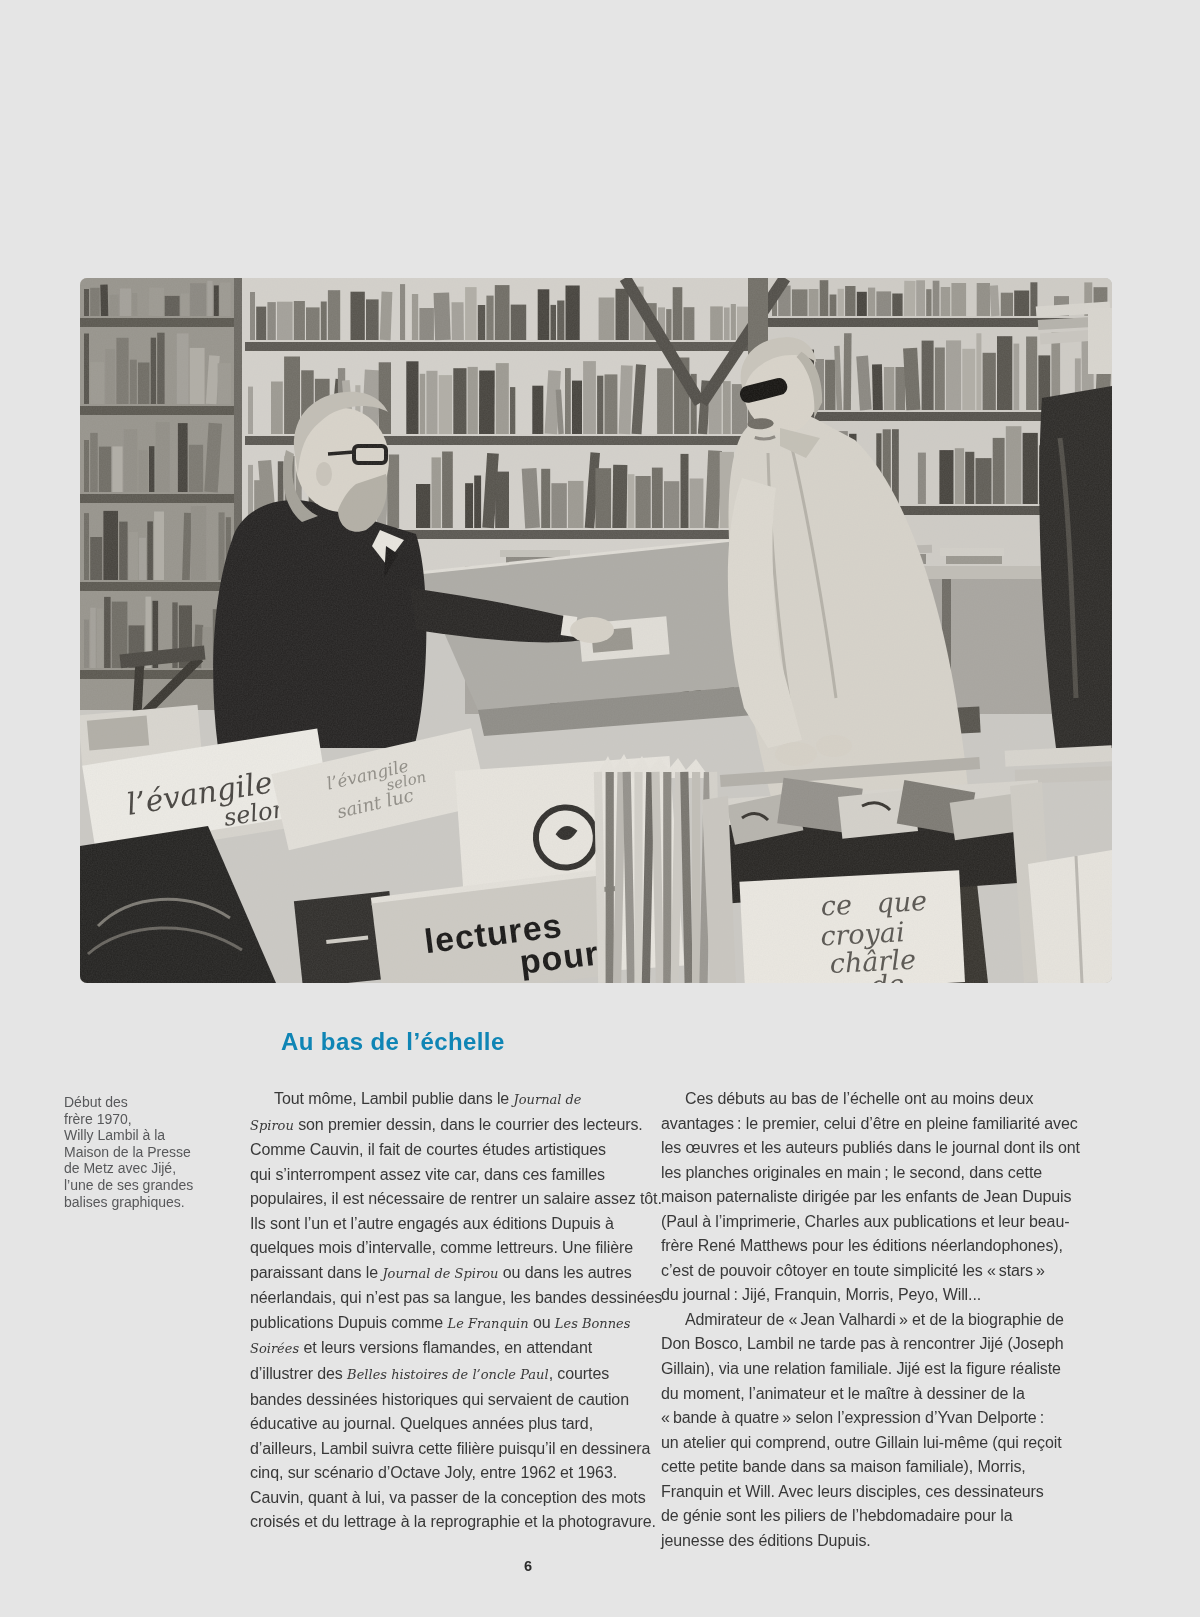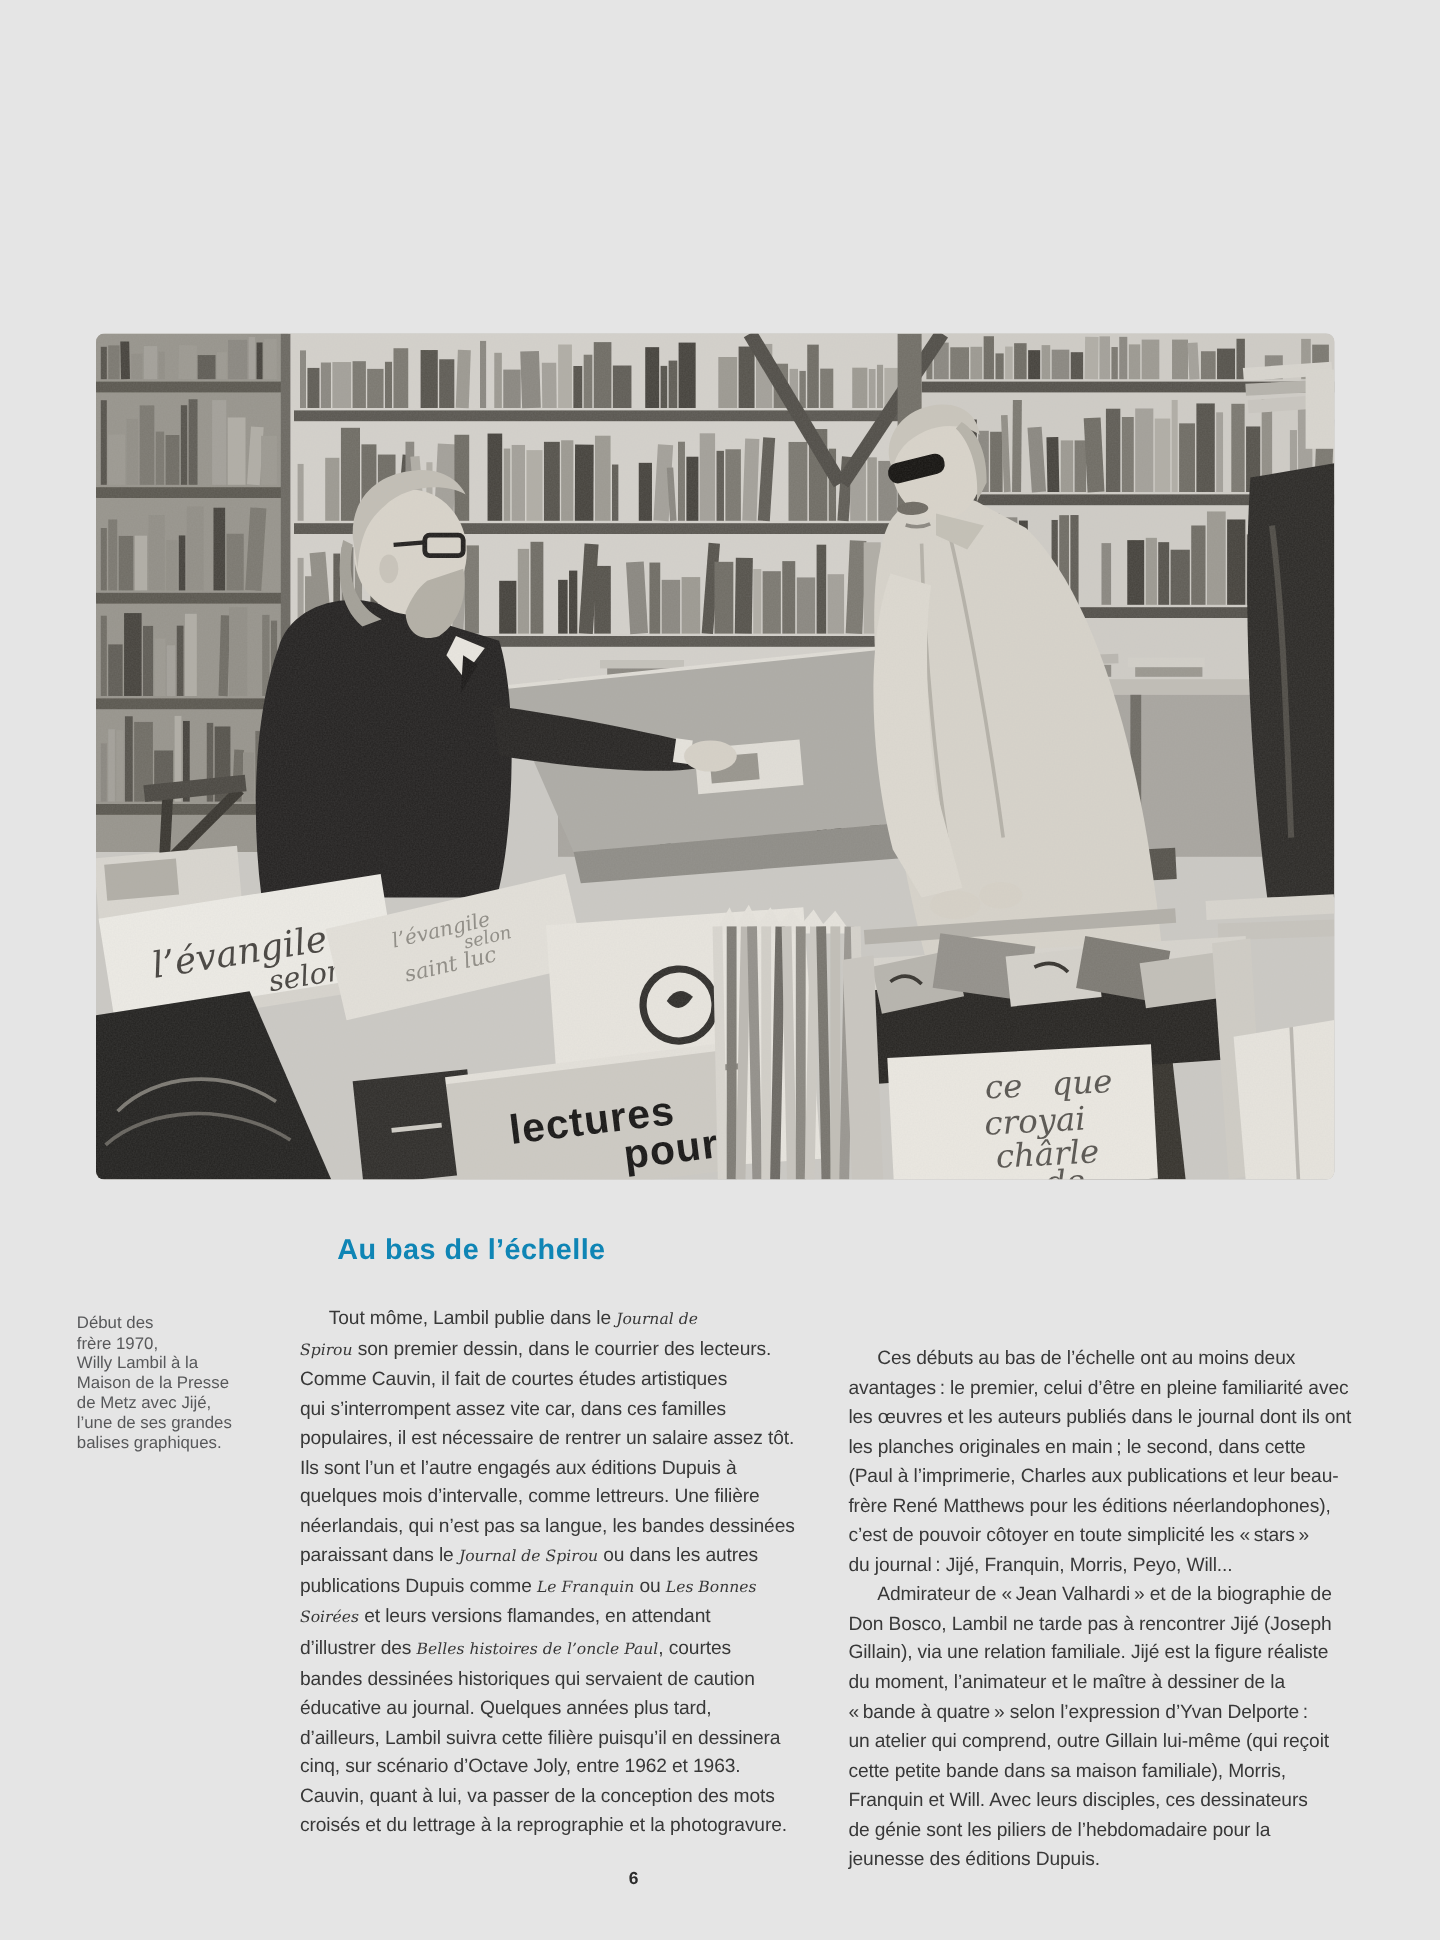--- a/index.html
+++ b/index.html
@@ -21,21 +21,21 @@
   .caption{
     position:absolute;left:64px;top:1094px;width:180px;
     font-size:14px;line-height:16.6px;color:#57585a;
   }
   .caption .line{white-space:nowrap;}
   .col{
     position:absolute;top:1087px;font-size:16px;line-height:24.55px;
     color:#383838;letter-spacing:-0.1px;
   }
   #col1{left:250px;width:432px;}
-  #col2{left:707px;width:412px;margin-top:34px;}
+  #col2{left:661px;width:412px;}
   .col .line{white-space:nowrap;}
   .col .line.indent{padding-left:24px;}
   .it{
     font-family:"DejaVu Serif","Liberation Serif",serif;
     font-style:italic;font-size:13px;letter-spacing:0;
   }
   .page-number{
     position:absolute;left:504px;top:1558px;width:48px;text-align:center;
     font-size:14.5px;font-weight:bold;color:#2b2b2b;
   }
@@ -520,37 +520,38 @@
     </div>
 
   <div class="col" id="col1">
       <div class="line indent"><span>Tout môme, Lambil publie dans le </span><span class="it">Journal de</span></div>
       <div class="line"><span class="it">Spirou</span><span> son premier dessin, dans le courrier des lecteurs.</span></div>
       <div class="line"><span>Comme Cauvin, il fait de courtes études artistiques</span></div>
       <div class="line"><span>qui s’interrompent assez vite car, dans ces familles</span></div>
       <div class="line"><span>populaires, il est nécessaire de rentrer un salaire assez tôt.</span></div>
       <div class="line"><span>Ils sont l’un et l’autre engagés aux éditions Dupuis à</span></div>
       <div class="line"><span>quelques mois d’intervalle, comme lettreurs. Une filière</span></div>
+      <div class="line"><span>paraissant dans le </span><span class="it">Journal de Spirou</span><span> ou dans les autres</span></div>
       <div class="line"><span>néerlandais, qui n’est pas sa langue, les bandes dessinées</span></div>
-      <div class="line"><span>paraissant dans le </span><span class="it">Journal de Spirou</span><span> ou dans les autres</span></div>
       <div class="line"><span>publications Dupuis comme </span><span class="it">Le Franquin</span><span> ou </span><span class="it">Les Bonnes</span></div>
       <div class="line"><span class="it">Soirées</span><span> et leurs versions flamandes, en attendant</span></div>
       <div class="line"><span>d’illustrer des </span><span class="it">Belles histoires de l’oncle Paul</span><span>, courtes</span></div>
       <div class="line"><span>bandes dessinées historiques qui servaient de caution</span></div>
       <div class="line"><span>éducative au journal. Quelques années plus tard,</span></div>
       <div class="line"><span>d’ailleurs, Lambil suivra cette filière puisqu’il en dessinera</span></div>
       <div class="line"><span>cinq, sur scénario d’Octave Joly, entre 1962 et 1963.</span></div>
       <div class="line"><span>Cauvin, quant à lui, va passer de la conception des mots</span></div>
       <div class="line"><span>croisés et du lettrage à la reprographie et la photogravure.</span></div>
     </div>
   <div class="col" id="col2">
       <div class="line indent"><span>Ces débuts au bas de l’échelle ont au moins deux</span></div>
       <div class="line"><span>avantages : le premier, celui d’être en pleine familiarité avec</span></div>
       <div class="line"><span>les œuvres et les auteurs publiés dans le journal dont ils ont</span></div>
       <div class="line"><span>les planches originales en main ; le second, dans cette</span></div>
+      <div class="line"><span>maison paternaliste dirigée par les enfants de Jean Dupuis</span></div>
       <div class="line"><span>(Paul à l’imprimerie, Charles aux publications et leur beau-</span></div>
       <div class="line"><span>frère René Matthews pour les éditions néerlandophones),</span></div>
       <div class="line"><span>c’est de pouvoir côtoyer en toute simplicité les « stars »</span></div>
       <div class="line"><span>du journal : Jijé, Franquin, Morris, Peyo, Will...</span></div>
       <div class="line indent"><span>Admirateur de « Jean Valhardi » et de la biographie de</span></div>
       <div class="line"><span>Don Bosco, Lambil ne tarde pas à rencontrer Jijé (Joseph</span></div>
       <div class="line"><span>Gillain), via une relation familiale. Jijé est la figure réaliste</span></div>
       <div class="line"><span>du moment, l’animateur et le maître à dessiner de la</span></div>
       <div class="line"><span>« bande à quatre » selon l’expression d’Yvan Delporte :</span></div>
       <div class="line"><span>un atelier qui comprend, outre Gillain lui-même (qui reçoit</span></div>

